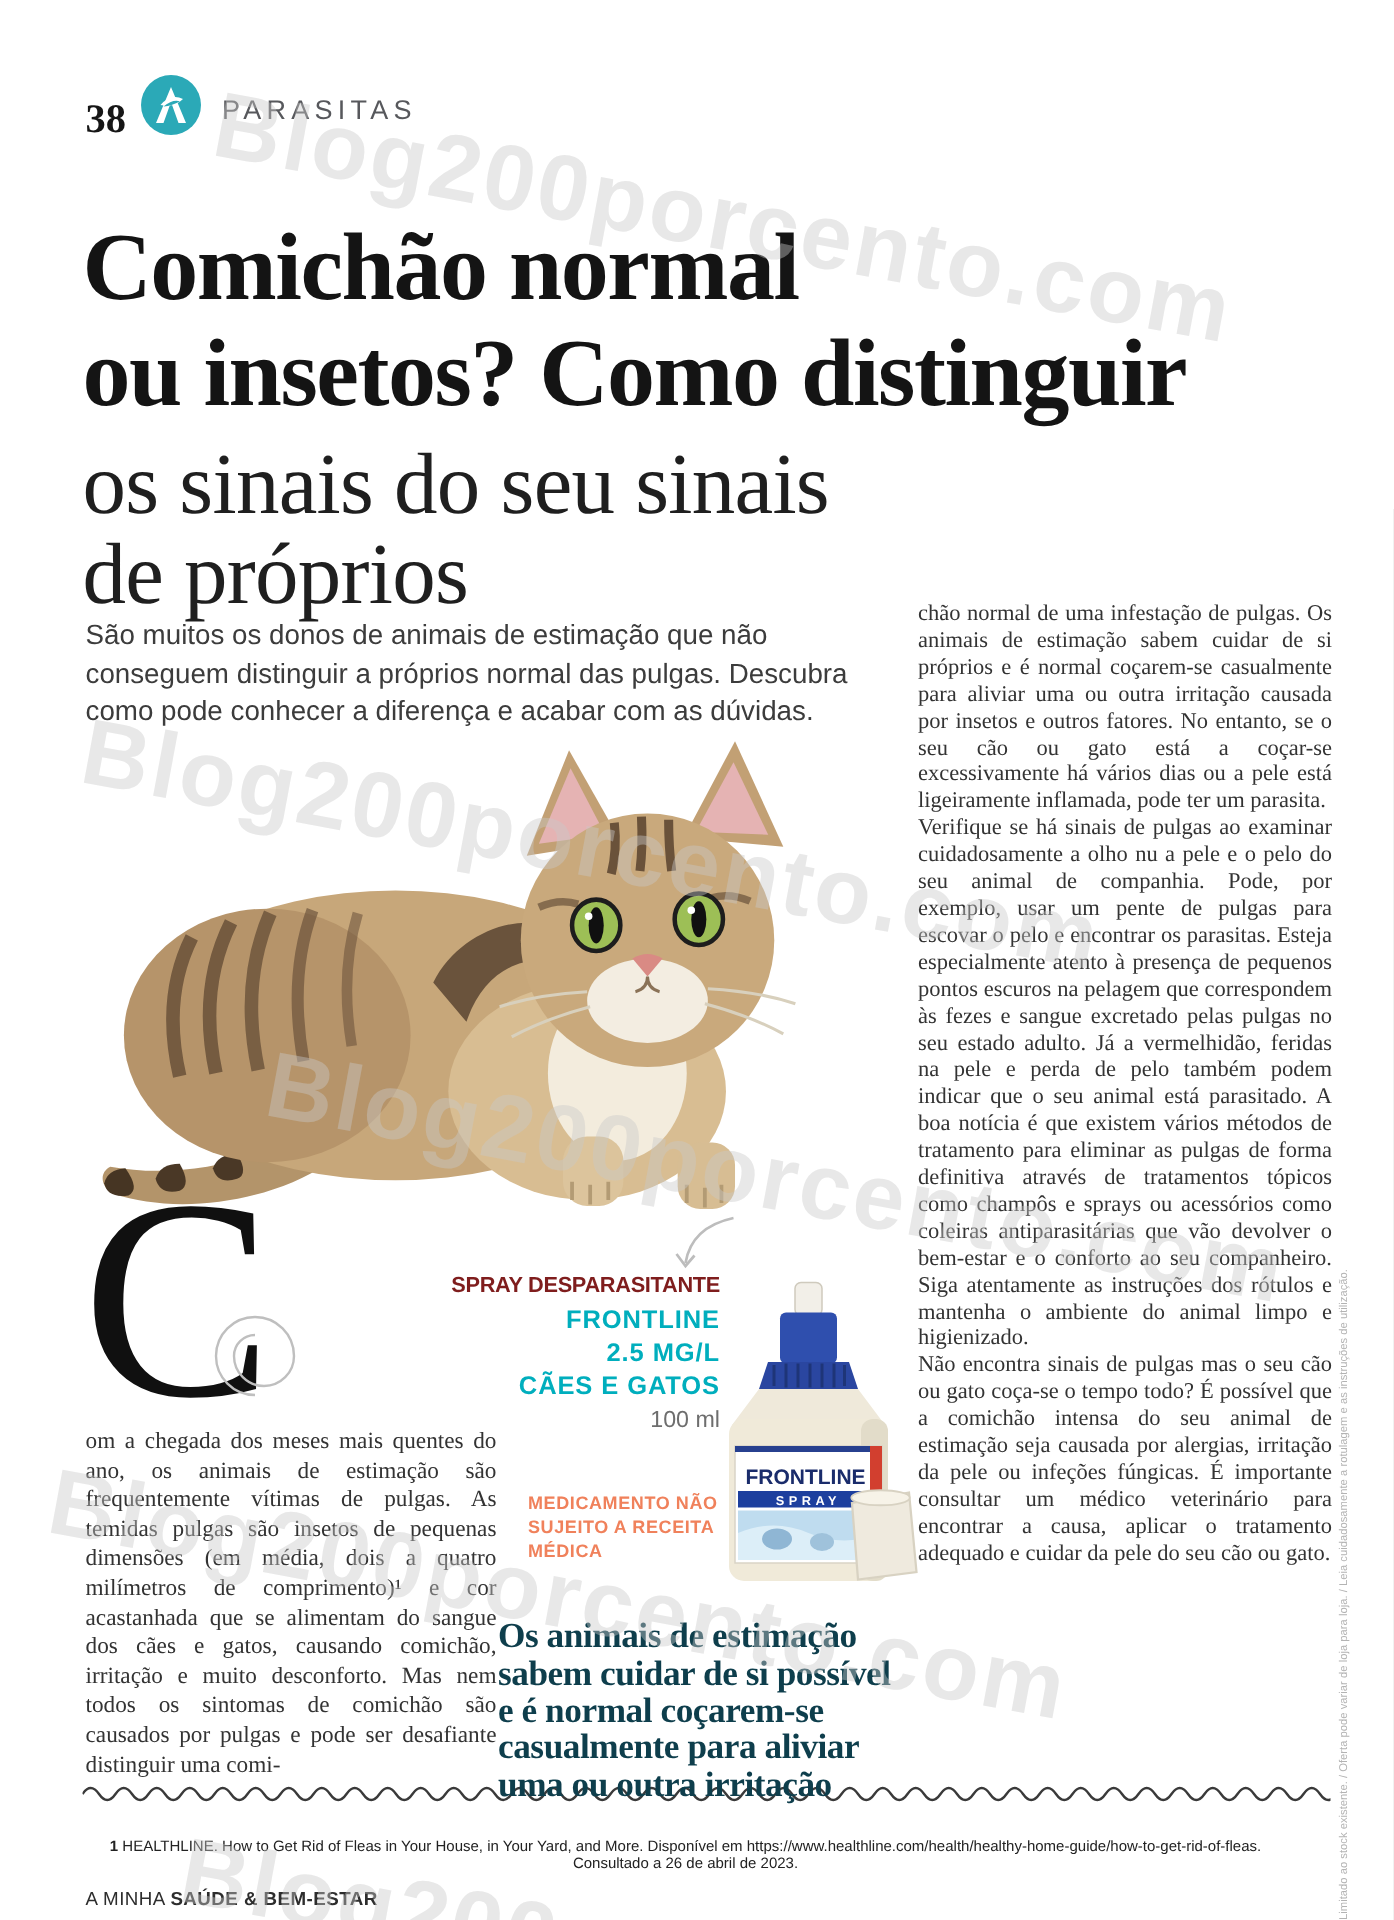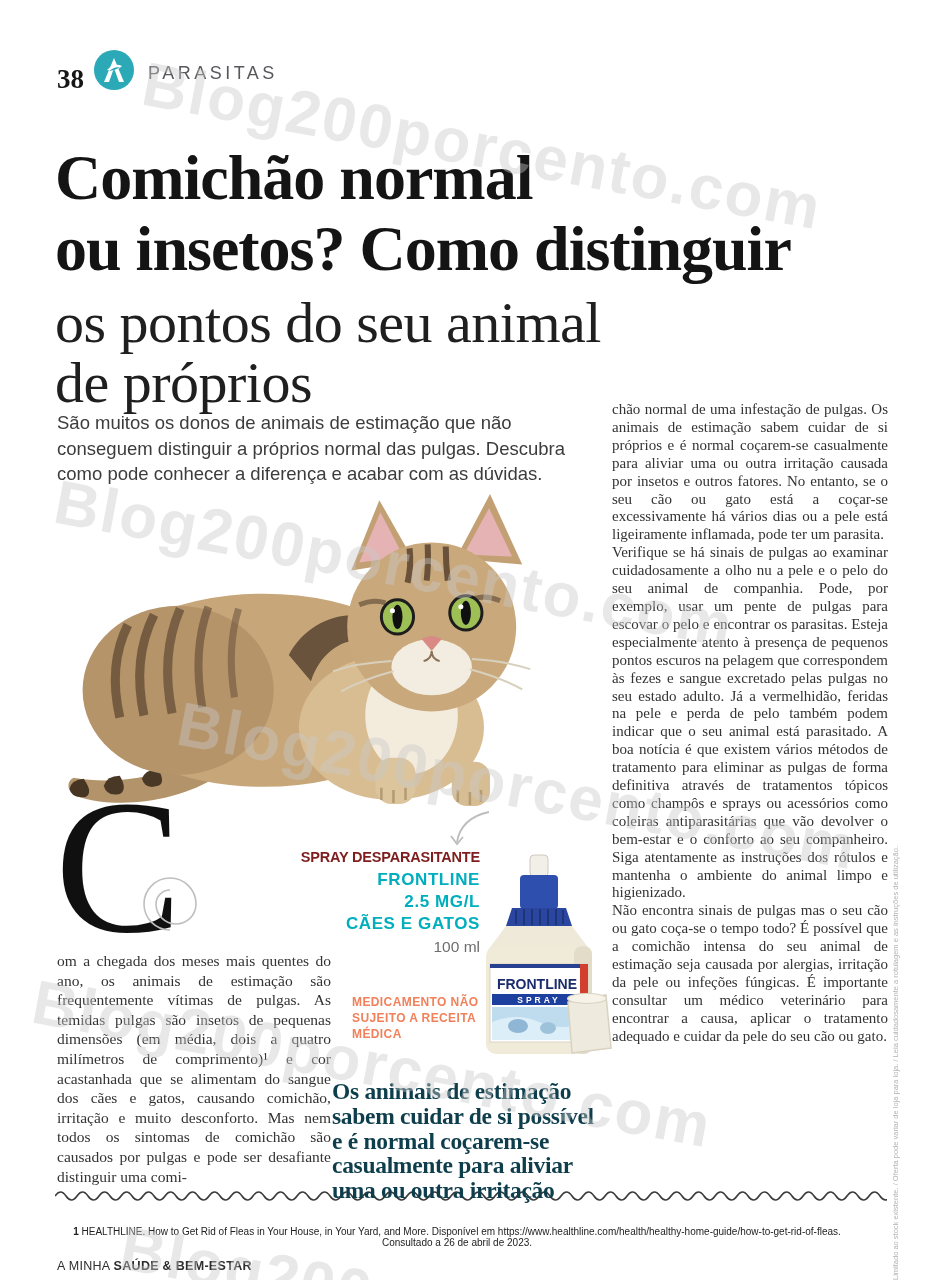--- a/index.html
+++ b/index.html
@@ -78,21 +78,21 @@
     <circle cx="20" cy="20" r="20" fill="#2BA9B7"></circle>
     <path d="M20 8 L10 32 L15 32 L20 18 L25 32 L30 32 Z" fill="#ffffff"></path>
     <path d="M13 20 Q20 12 28 16 Q22 22 13 20 Z" fill="#ffffff"></path>
     <path d="M15 21 Q21 16 26 17.5 Q21 20.5 15 21 Z" fill="#2BA9B7"></path>
   </svg>
   <div class="section-label">PARASITAS</div>
 
   <div class="headline">
     <div class="hl-bold">Comichão normal</div>
     <div class="hl-bold">ou insetos? Como distinguir</div>
-    <div class="hl-light first">os pontos do seu animal</div>
+    <div class="hl-light first">os sinais do seu sinais</div>
     <div class="hl-light">de próprios</div>
   </div>
 
   <div class="lede">São muitos os donos de animais de estimação que não conseguem distinguir a próprios normal das pulgas. Descubra como pode conhecer a diferença e acabar com as dúvidas.</div>
 
   <svg class="cat" viewBox="0 0 520 334">
 
     <path d="M160,300 C120,326 60,334 18,320 C10,316 8,306 16,302 C60,310 110,300 150,278 Z" fill="#b3946a"></path>
     <path d="M26,303 q10,14 2,18 q-14,2 -16,-8 q2,-9 14,-10Z" fill="#463523"></path>
     <path d="M62,300 q8,14 0,18 q-13,3 -16,-8 q3,-10 16,-10Z" fill="#4a3826"></path>

